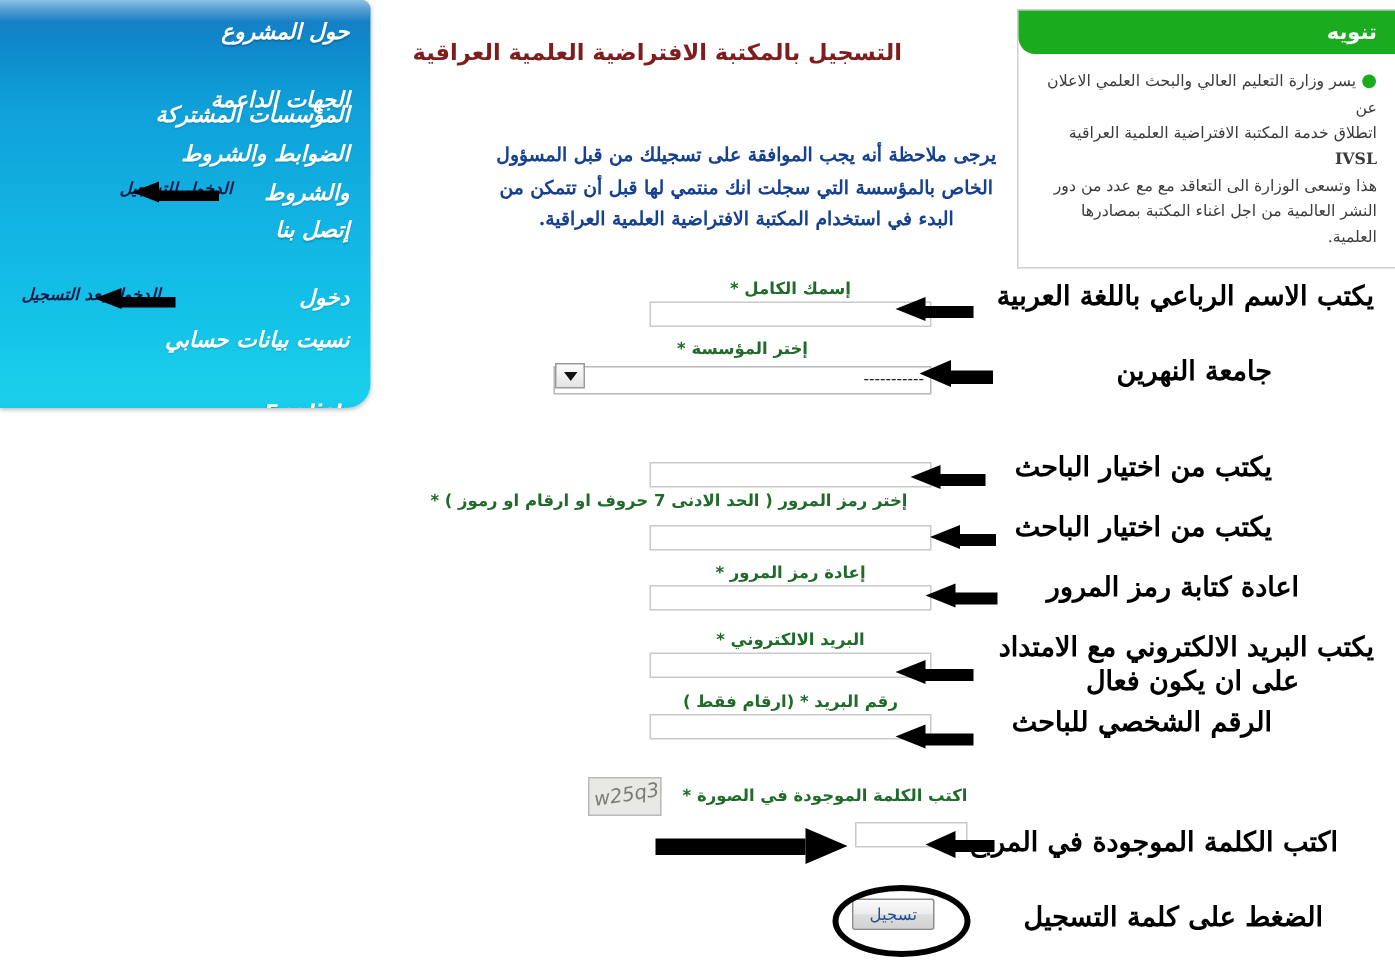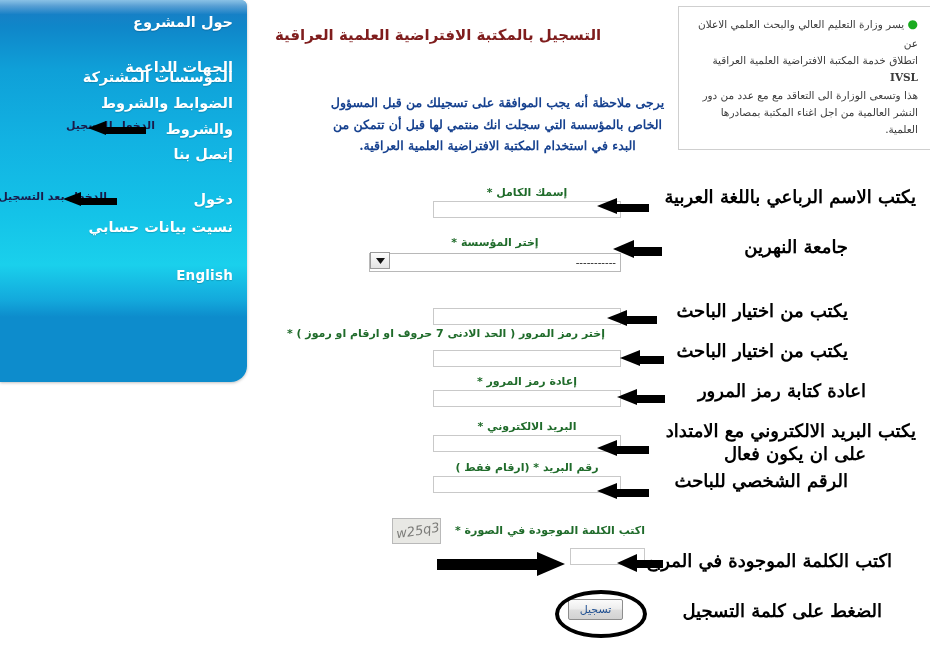--- a/index.html
+++ b/index.html
@@ -14,36 +14,37 @@
     overflow: hidden;
     font-family: "DejaVu Sans", "Liberation Sans", sans-serif;
   }
 
   
   #sidebar {
     position: absolute;
     left: 0;
     top: 0;
     width: 247px;
-    height: 382px;
+    height: 272px;
     border-bottom-right-radius: 16px;
     border-top-right-radius: 6px;
     background:
       linear-gradient(to bottom,
         #2a8fd0 0px,
         #1b7cc4 6px,
         #0f86c9 26px,
         #0fa0d8 70px,
         #12b2e2 140px,
         #14c3e8 215px,
         #1ad0ec 265px,
         #13a9dc 300px,
         #0d8ccc 317px);
     box-shadow: 0 1px 3px rgba(0,0,0,0.25);
     overflow: hidden;
+    font-style: italic;
   }
   #sidebar::before {
     content: "";
     position: absolute;
     left: 0; right: 0; top: 0;
     height: 14px;
     background: linear-gradient(to bottom, rgba(255,255,255,0.45), rgba(255,255,255,0.02));
     border-top-right-radius: 6px;
     pointer-events: none;
   }
@@ -288,39 +289,42 @@
   </div>
 
   <div class="sb-note" style="top:190px; right:140px;">الدخول بعد التسجيل</div>
   <div class="marker-arrow" style="top:197px; left:63px;">
     <div class="shaft" style="width:38px; height:7px; left:16px; top:1px;"></div>
     <div class="head" style="left:0px; top:-5px; border-width:7px 18px 7px 0; border-color:transparent #000 transparent transparent;"></div>
   </div>
 </div>
 
 <div id="notice">
+  <div id="notice-header">
+    <span id="notice-title">تنويه</span>
+  </div>
   <div id="notice-body">
     <span id="notice-bullet">●</span>
     <span>يسر وزارة التعليم العالي والبحث العلمي الاعلان عن</span><br>
     <span>اتطلاق خدمة المكتبة الافتراضية العلمية العراقية</span>
     <span class="ltr-inline">IVSL</span><br>
     <span>هذا وتسعى الوزارة الى التعاقد مع مع عدد من دور</span><br>
     <span>النشر العالمية من اجل اغناء المكتبة بمصادرها العلمية.</span>
   </div>
 </div>
 
 <div id="form-title">التسجيل بالمكتبة الافتراضية العلمية العراقية</div>
 <div id="intro">يرجى ملاحظة أنه يجب الموافقة على تسجيلك من قبل المسؤول الخاص بالمؤسسة التي سجلت انك منتمي لها قبل أن تتمكن من البدء في استخدام المكتبة الافتراضية العلمية العراقية.</div>
 
 <div class="field" style="top:186px; left:433px;">
   <label class="field-label">إسمك الكامل *</label>
   <input class="txt-input" type="text" value="" style="">
 </div>
 
-<div class="field" style="top:236px; left:369px;">
+<div class="field" style="top:226px; left:369px;">
   <label class="field-label" style="width:252px;">إختر المؤسسة *</label>
   <div class="sel-wrap">
     <input class="sel-input" type="text" readonly="" value="-----------" style="">
     <div class="sel-btn">
       <svg width="9" height="6" viewBox="0 0 9 6">
           <polygon points="0,0 9,0 4.5,6" fill="#111"></polygon>
         </svg>
     </div>
   </div>
 </div>

